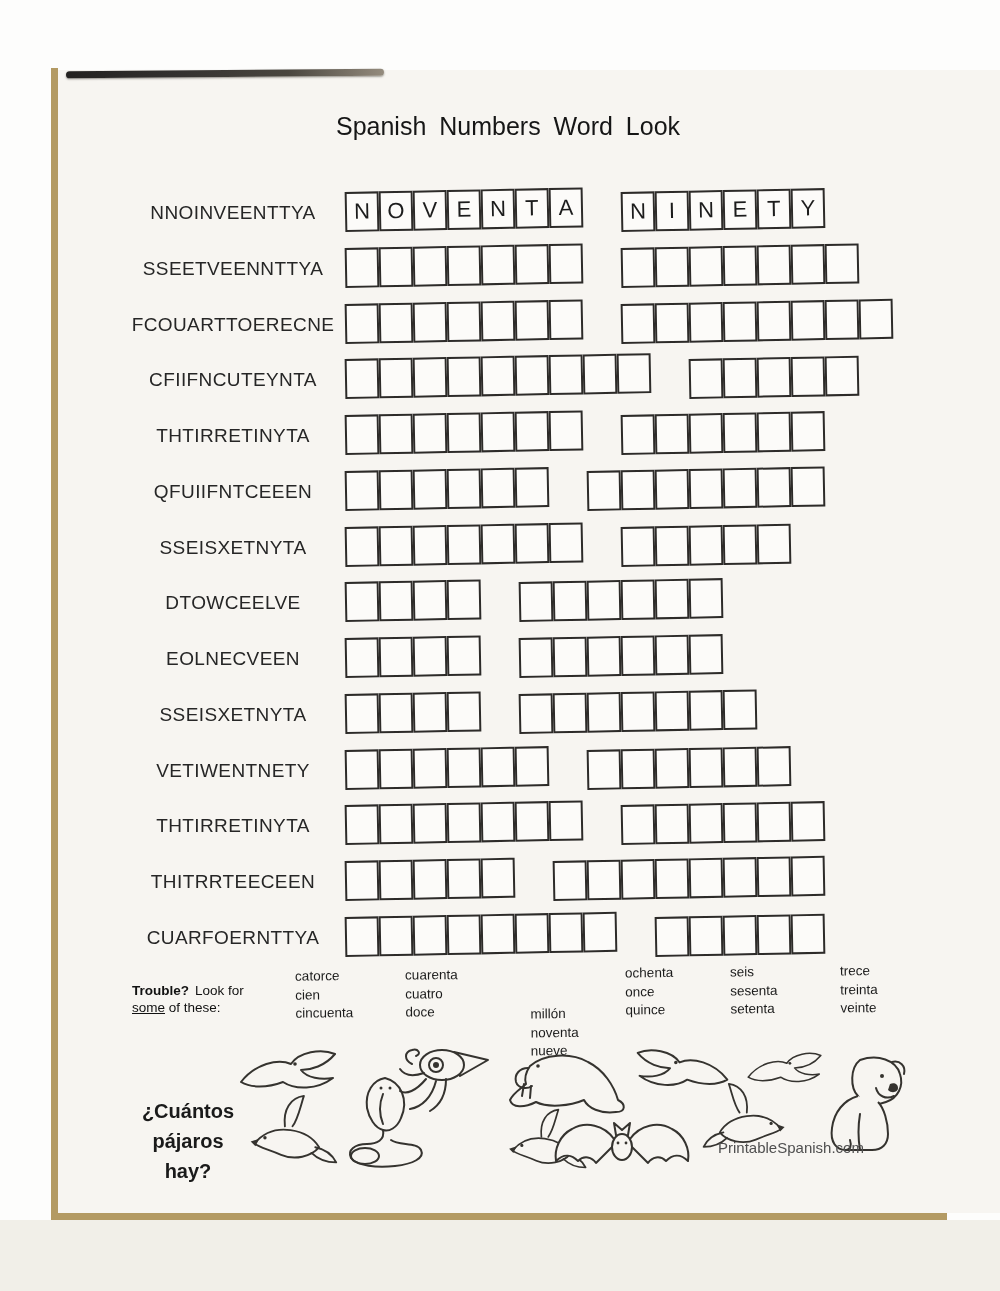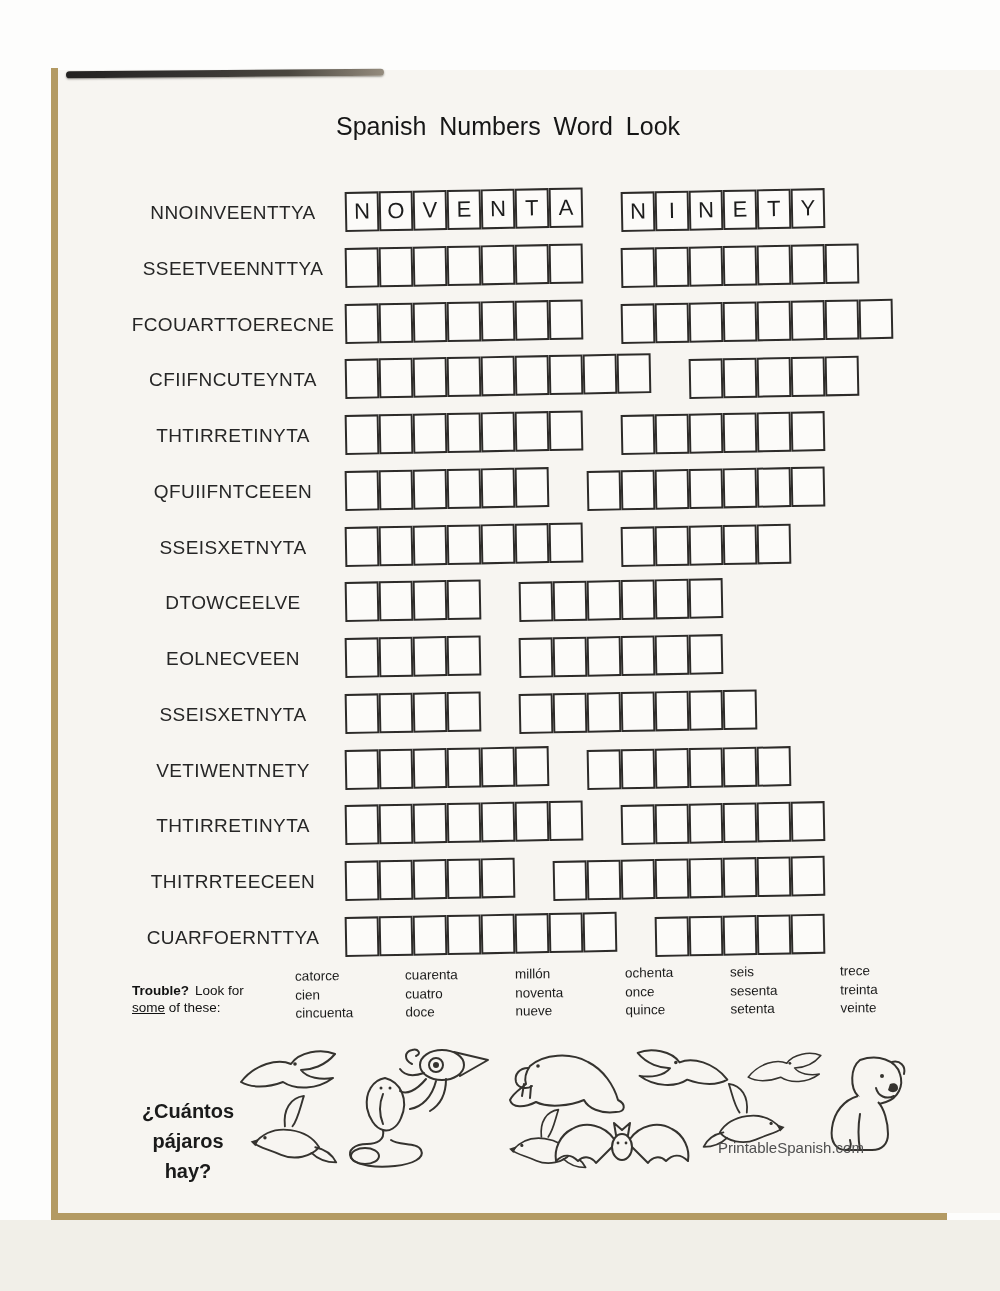--- a/index.html
+++ b/index.html
@@ -349,21 +349,21 @@
           <div class="wb-col" style="left: 237px;">
             <div class="wb-word">catorce</div>
             <div class="wb-word">cien</div>
             <div class="wb-word">cincuenta</div>
           </div>
           <div class="wb-col" style="left: 347px;">
             <div class="wb-word">cuarenta</div>
             <div class="wb-word">cuatro</div>
             <div class="wb-word">doce</div>
           </div>
-          <div class="wb-col" style="left: 457px;">
+          <div class="wb-col" style="left: 472px; margin-top: 40px;">
             <div class="wb-word">millón</div>
             <div class="wb-word">noventa</div>
             <div class="wb-word">nueve</div>
           </div>
           <div class="wb-col" style="left: 567px;">
             <div class="wb-word">ochenta</div>
             <div class="wb-word">once</div>
             <div class="wb-word">quince</div>
           </div>
           <div class="wb-col" style="left: 672px;">

